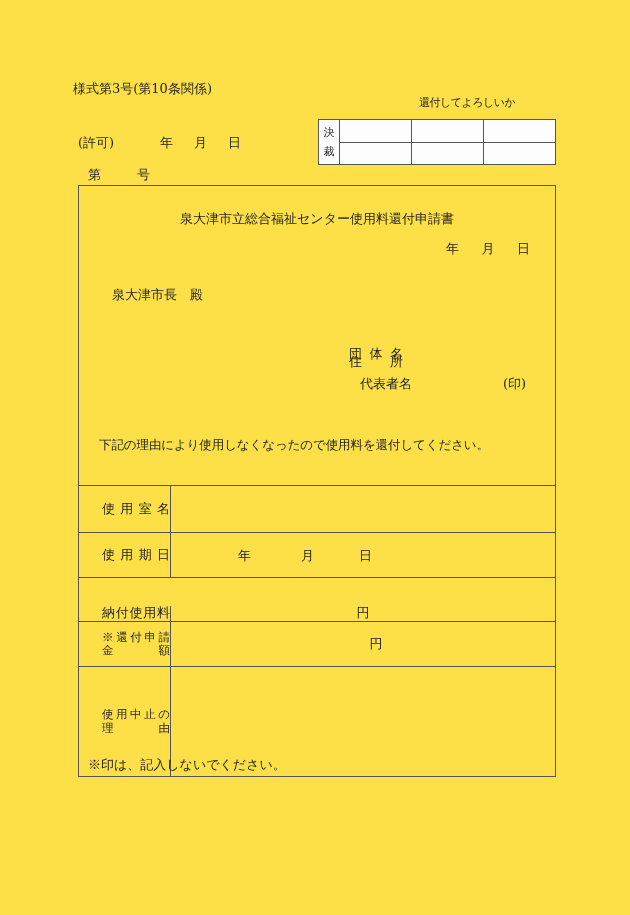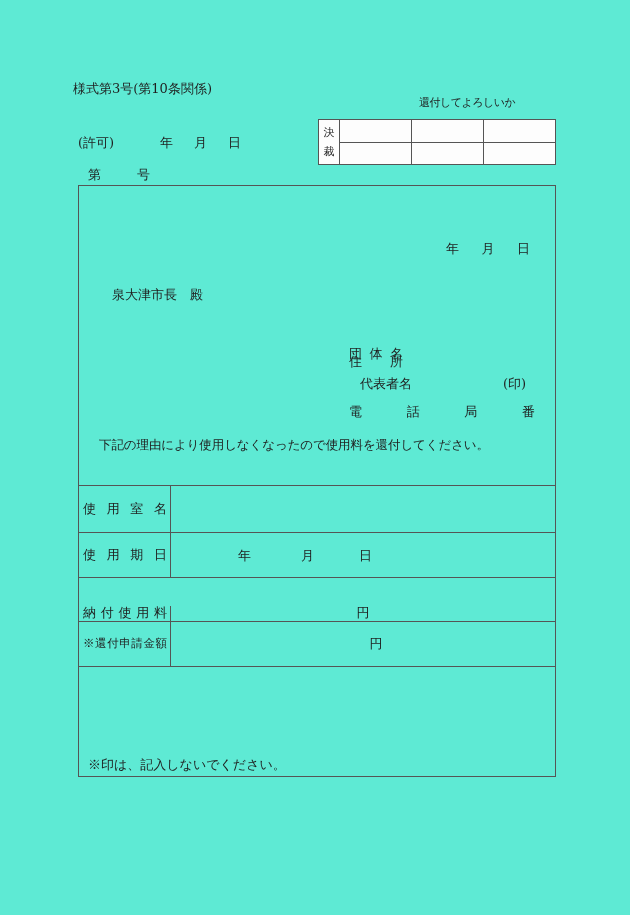--- a/index.html
+++ b/index.html
@@ -1,21 +1,21 @@
 <!DOCTYPE html>
 <html><head>
 <meta charset="utf-8">
 <style>
   * { box-sizing: border-box; }
   html, body { margin: 0; padding: 0; background: #ffffff; }
   .page {
     position: relative;
     width: 630px;
     height: 915px;
-    background: #5eead4;
+    background: #fde047;
     font-family: "DejaVu Serif", "Liberation Serif", serif;
     color: #1f1f1f;
     font-size: 13px;
     line-height: 1.15;
     overflow: hidden;
   }
   .abs { position: absolute; }
 
   
   .form-number { left: 73px; top: 82px; }
@@ -69,21 +69,21 @@
     display: flex; flex-direction: column;
   }
   .frow { display: flex; border-top: 1px solid #555; }
   .frow:first-child { border-top: none; }
   .r1 { height: 46px; } .r2 { height: 45px; } .r3 { height: 44px; align-items: flex-end; } .r4 { height: 45px; gap: 26px; } .r5 { flex: 1; }
   .frow-label {
     width: 92px; border-right: 1px solid #555;
     display: flex; align-items: center; flex-shrink: 0;
   }
   .frow-label > span {
-    display: block; width: 84px; margin-left: 4px;
+    display: block; width: 84px; margin-left: 23px;
     text-align: justify; text-align-last: justify;
   }
   .frow-label > span.small { font-size: 11.5px; }
   .frow-content { flex: 1; position: relative; display: flex; align-items: center; justify-content: center; }
   .cell-ymd { position: absolute; top: 50%; transform: translateY(-50%); line-height: 1; }
   .ymd-y { left: 67px; } .ymd-m { left: 130px; } .ymd-d { left: 188px; }
 
   .footnote { left: 88px; top: 758px; }
 </style>
 </head>
@@ -119,34 +119,34 @@
     </span>
   </div>
 
   <div class="abs docnum-line">
     <span>第</span>
     <span>号</span>
   </div>
 
   <div class="abs main-box">
 
+    <div class="doc-title">泉大津市立総合福祉センター使用料還付申請書</div>
 
     <div class="doc-date">
       <span>年</span>
       <span>月</span>
       <span>日</span>
     </div>
 
     <div class="addressee">泉大津市長　殿</div>
 
     <div class="f-address jfield">住所</div>
     <div class="f-org jfield">団体名</div>
     <div class="f-rep">代表者名</div>
     <div class="f-seal">(印)</div>
-    <div class="f-tel jfield">電話局番</div>
 
     <div class="body-sentence">下記の理由により使用しなくなったので使用料を還付してください。</div>
 
     <div class="form-table">
 
       <div class="frow r1">
         <div class="frow-label">
           <span>使用室名</span>
         </div>
         <div class="frow-content">
@@ -177,20 +177,23 @@
       <div class="frow r4">
         <div class="frow-label">
           <span class="small">※還付申請金額</span>
         </div>
         <div class="frow-content">
           <span>円</span>
         </div>
       </div>
 
       <div class="frow r5">
+        <div class="frow-label">
+          <span class="small">使用中止の理由</span>
+        </div>
         <div class="frow-content">
           <span></span>
         </div>
       </div>
 
     </div>
   </div>
 
   <div class="abs footnote">※印は、記入しないでください。</div>
 

